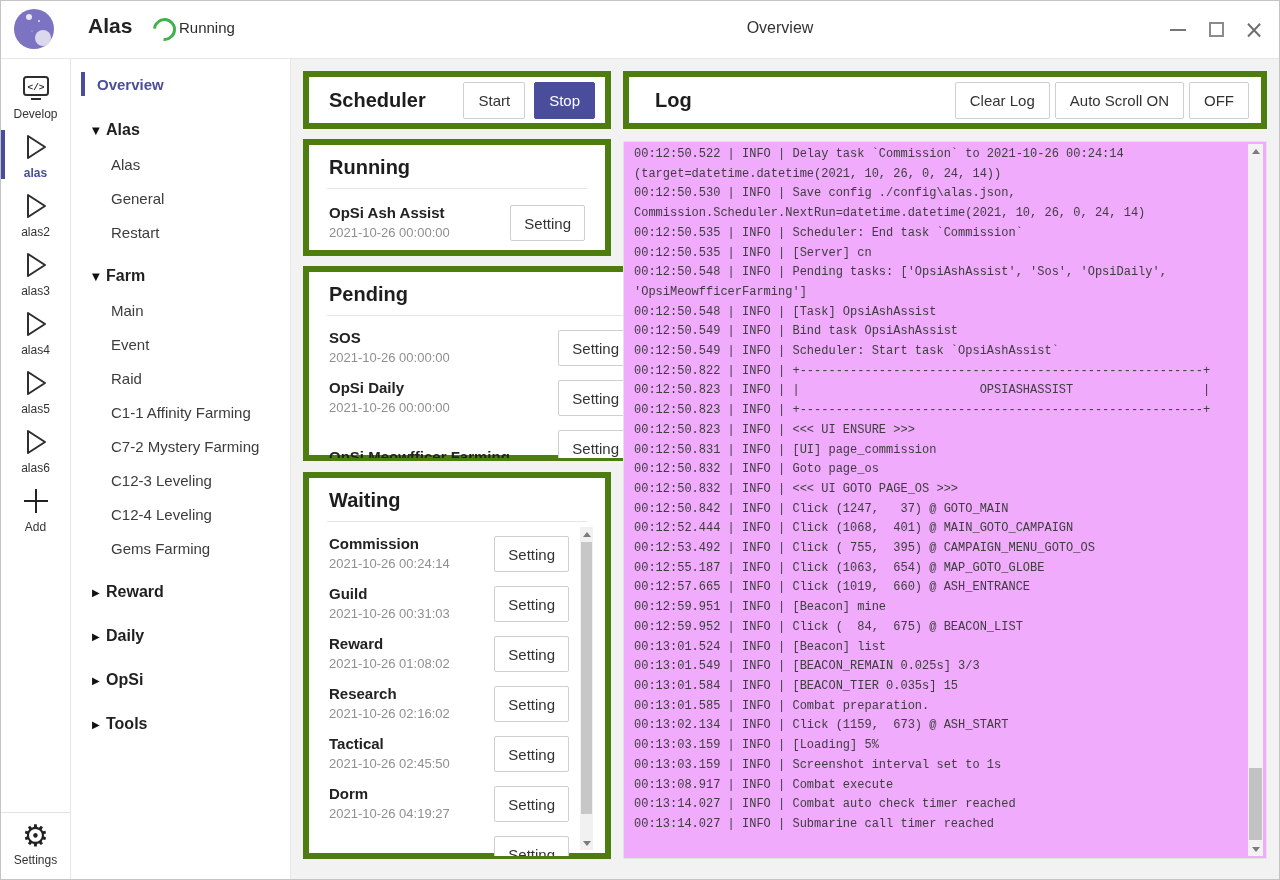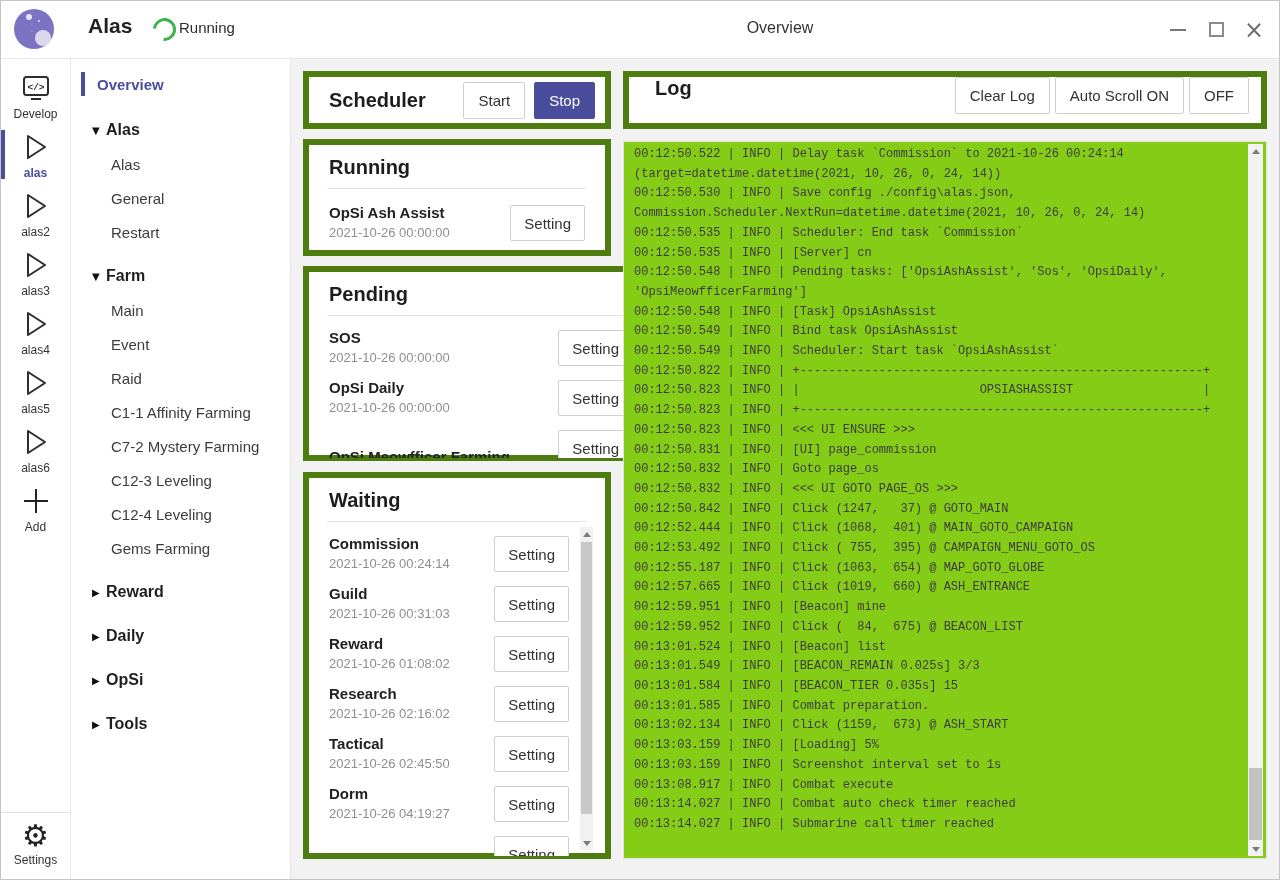--- a/index.html
+++ b/index.html
@@ -68,24 +68,24 @@
   .vscroll{position:absolute;top:5px;bottom:6px;right:12px;width:13px;background:#f1f1f1}
   .sb-btn{position:absolute;left:0;right:0;height:14px;display:flex;align-items:center;justify-content:center;cursor:pointer}
   .sb-btn.up{top:0}
   .sb-btn.down{bottom:0}
   .tri-up{width:0;height:0;border-left:4px solid transparent;border-right:4px solid transparent;border-bottom:5px solid #7b7b7b}
   .tri-down{width:0;height:0;border-left:4px solid transparent;border-right:4px solid transparent;border-top:5px solid #7b7b7b}
   .sb-thumb{position:absolute;left:1px;right:1px;background:#c7c7c7;cursor:pointer}
   #pending-sb .sb-thumb{top:15px;height:78px}
   #waiting-sb .sb-thumb{top:15px;height:272px}
   
-  #card-loghead{left:622px;top:70px;width:644px;height:58px;display:flex;padding:0 12px 0 26px}
+  #card-loghead{left:622px;top:70px;width:644px;height:58px;display:flex;align-items:center;padding:0 12px 0 26px}
   #card-loghead .log-title{flex:1;font-size:20px;font-weight:600;color:#1d1d1d}
   #card-loghead .btn{margin-left:5px}
-  #log-body{position:absolute;left:622px;top:140px;width:644px;height:718px;background:#84cc16;border:1px solid #e3e3e3;box-sizing:border-box}
+  #log-body{position:absolute;left:622px;top:140px;width:644px;height:718px;background:#f0abfc;border:1px solid #e3e3e3;box-sizing:border-box}
   #log-lines{position:absolute;left:10px;top:3px;right:22px;bottom:2px;overflow:hidden;
     font-family:"Liberation Mono","DejaVu Sans Mono",monospace;font-size:12px;line-height:19.7px;color:#3d3d3d}
   .log-line{white-space:pre}
   #log-sb{top:2px;bottom:2px;right:3px;width:15px;background:#f2f2f2}
   #log-sb .sb-thumb{bottom:16px;height:72px;background:#c2c2c2}
 </style>
 </head>
 <body>
 
 <div class="titlebar">

